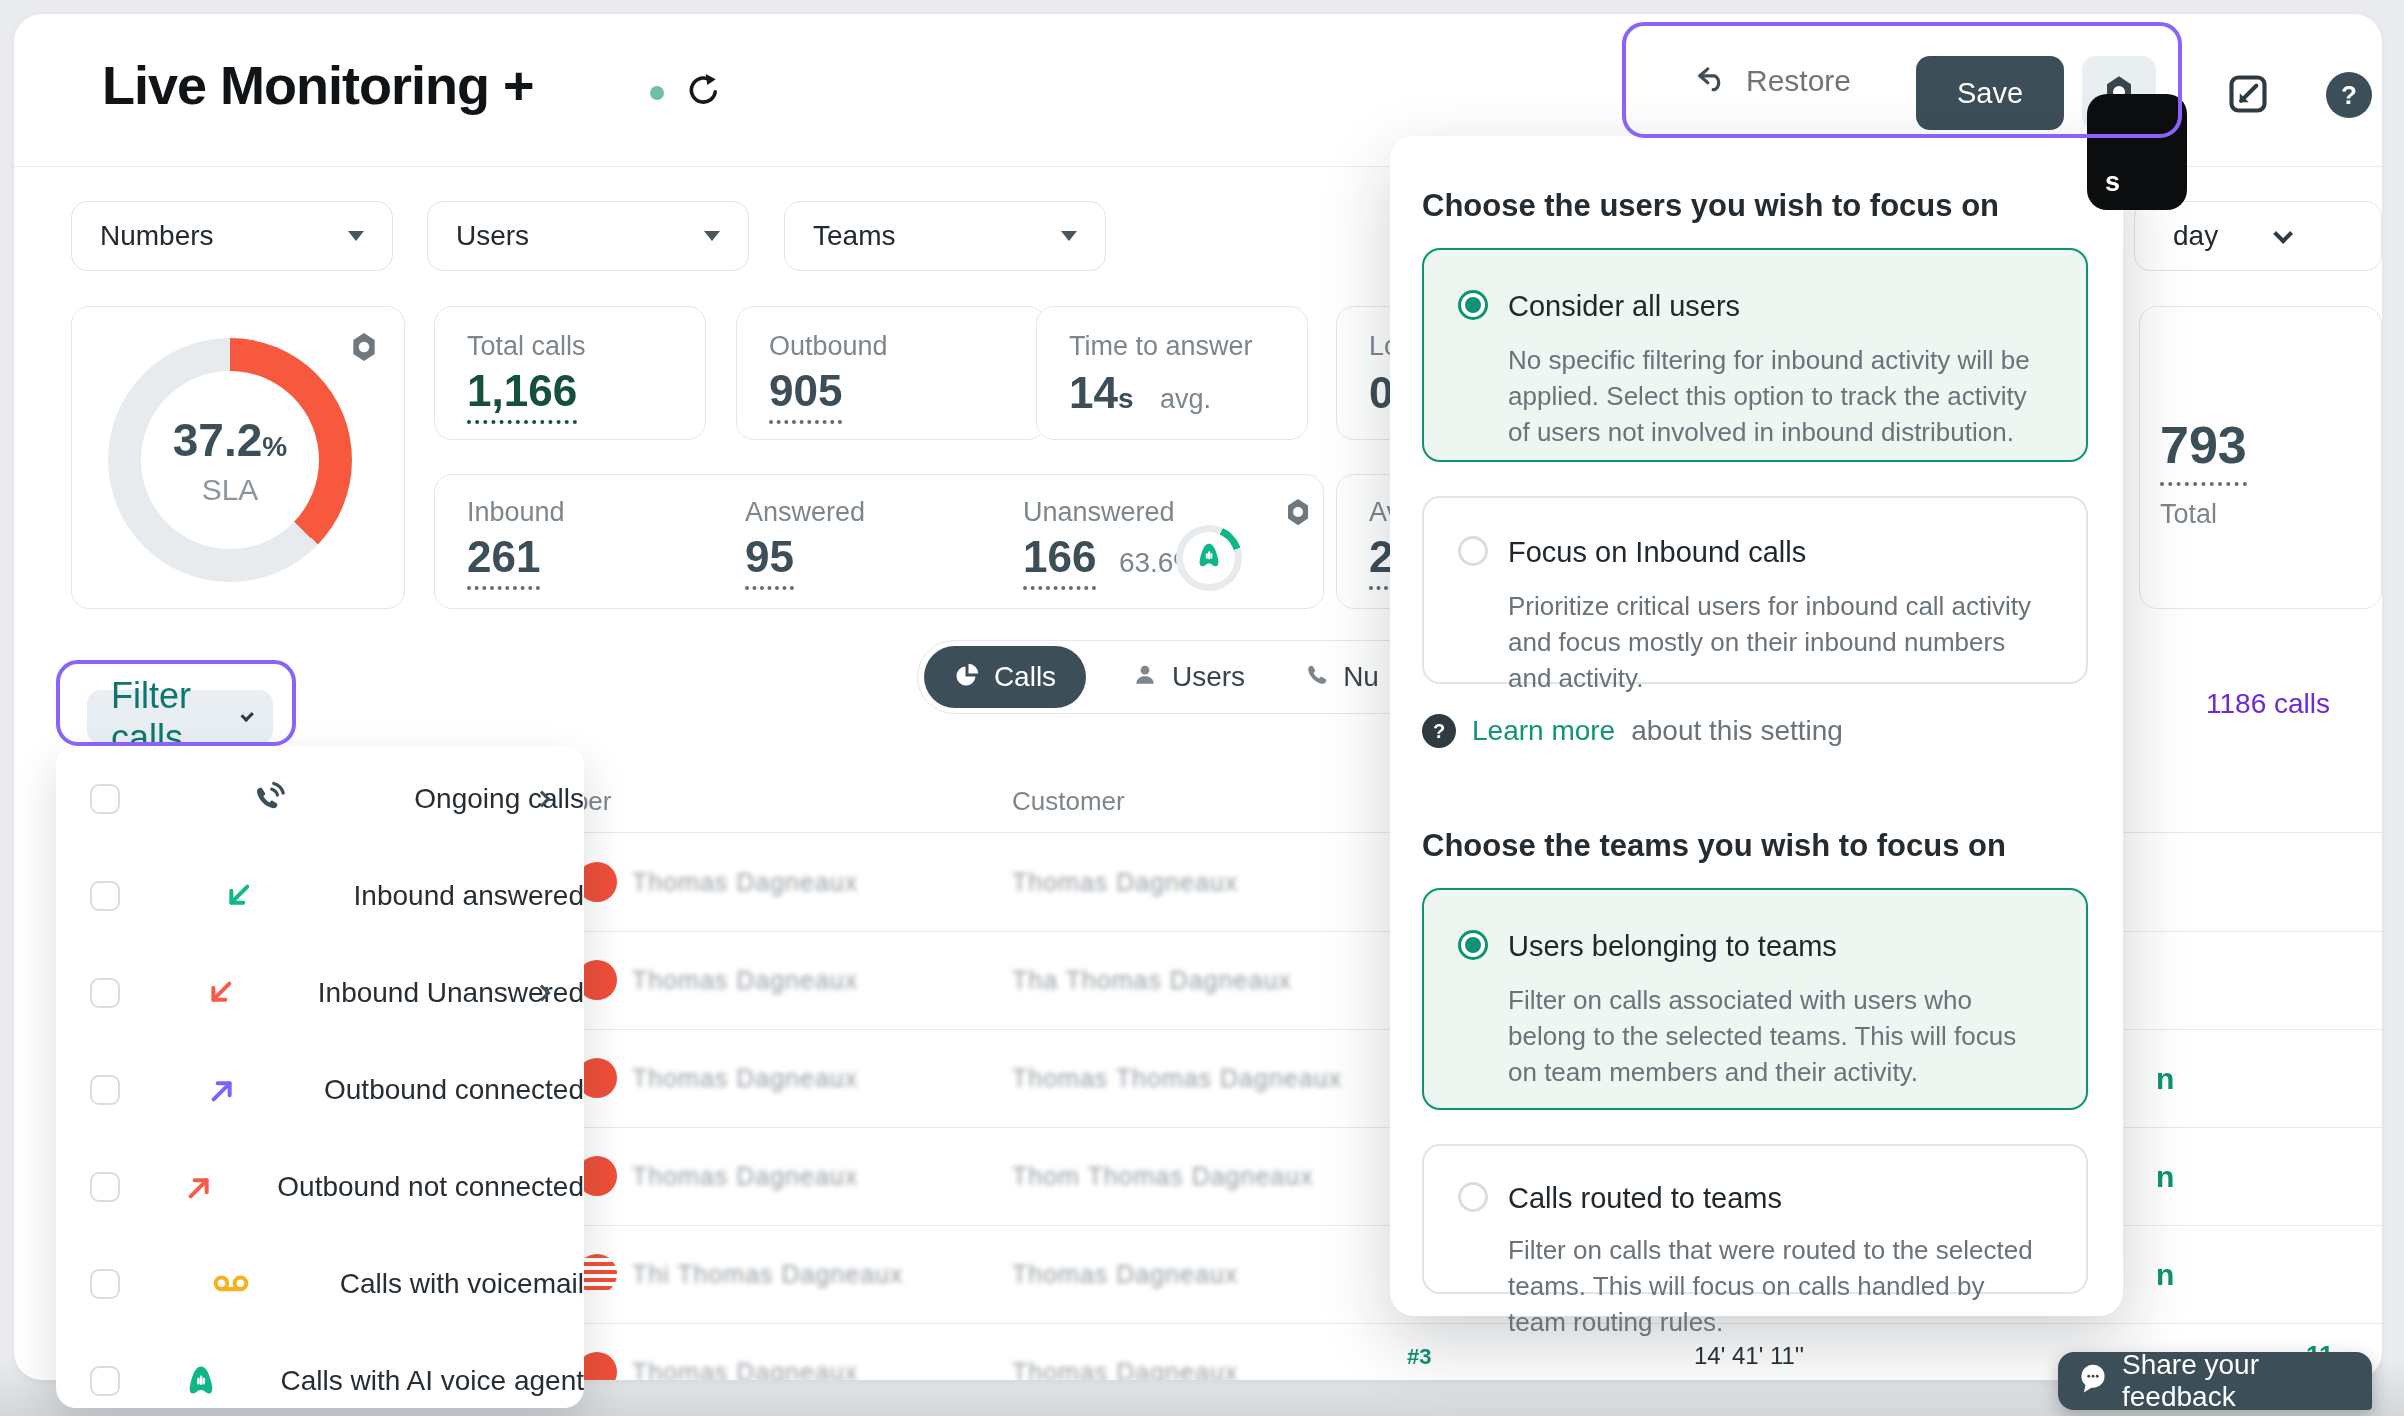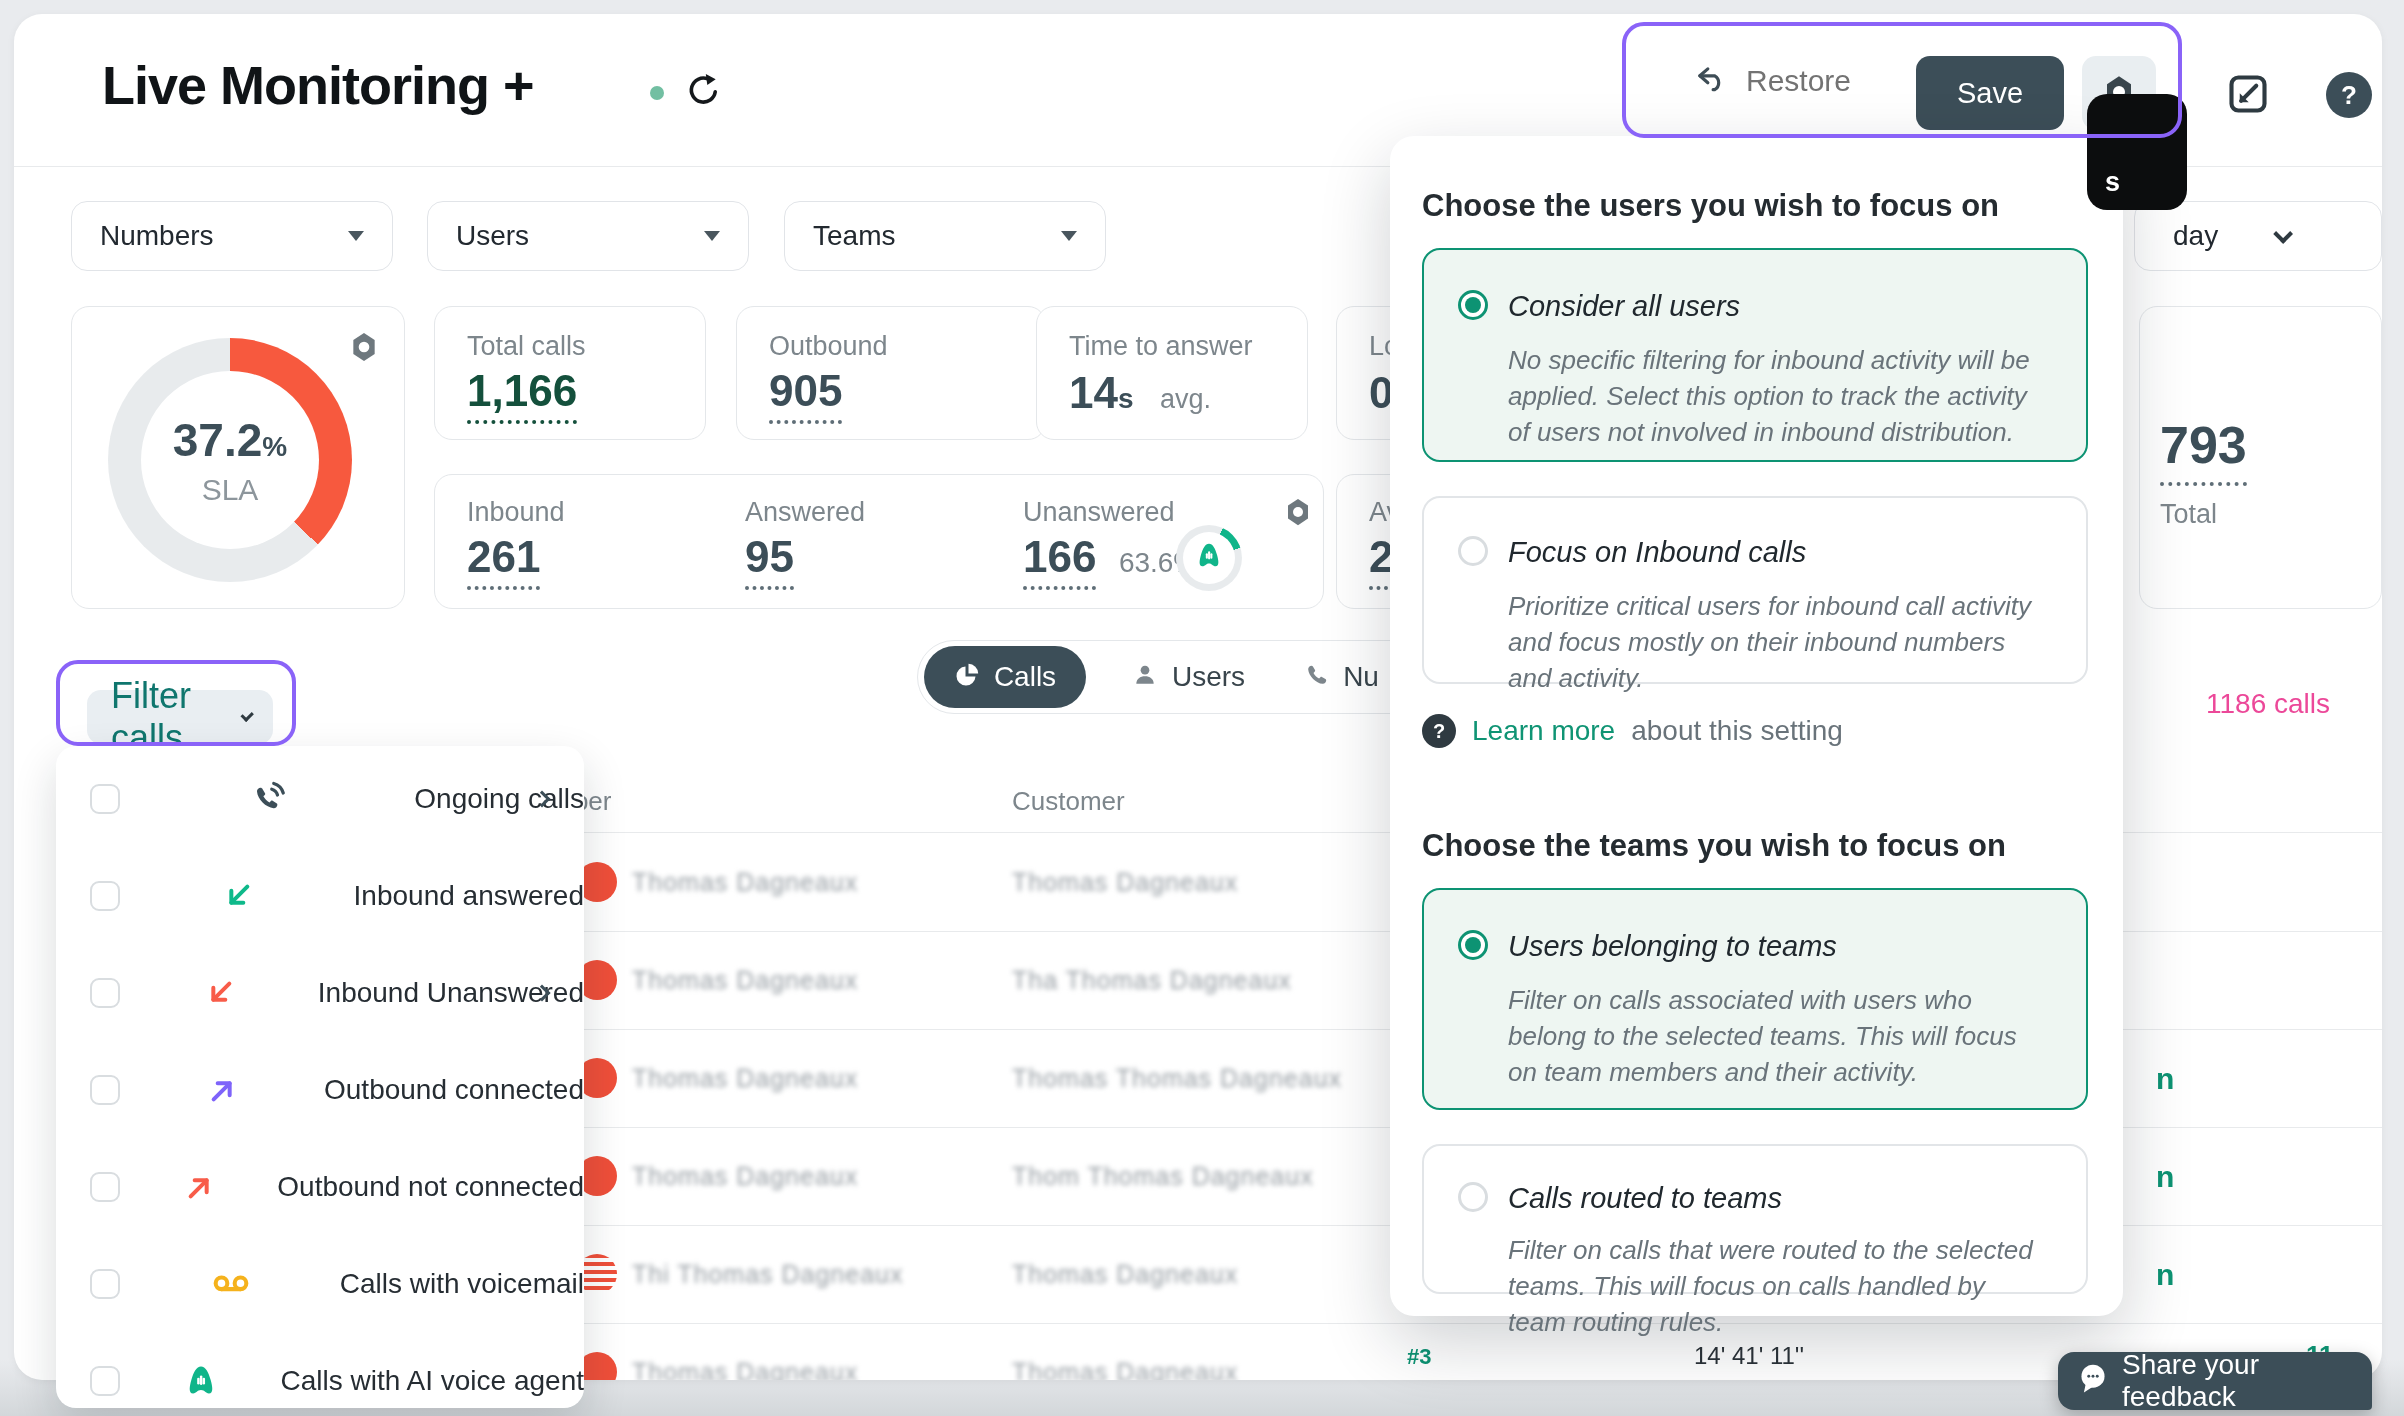--- a/index.html
+++ b/index.html
@@ -74,21 +74,21 @@
   .row-divider { position:absolute; left:560px; width:1808px; height:1px; background:#e8eaec; }
   .blur-name { font-size:25px; color:#959ca2; filter:blur(2.6px); letter-spacing:1px; }
   .badge { position:absolute; width:40px; height:40px; border-radius:50%; background:#ef4f3a; }
   .badge-striped { background:repeating-linear-gradient(#ef4f3a 0 4px, #fff 4px 8px); }
   .frag-n { position:absolute; left:2142px; font-size:30px; font-weight:700; color:#0d9373; }
 
   
   #panel { position:absolute; left:1390px; top:136px; width:733px; height:1180px; background:#fff;
     border-radius:24px; box-shadow:0 26px 70px rgba(15,25,35,.20); z-index:50; }
   .panel-title { position:absolute; left:32px; font-size:31px; font-weight:700; color:#252c31; }
-  .opt-card { position:absolute; left:32px; width:666px; border-radius:18px;font-style:italic; }
+  .opt-card { position:absolute; left:32px; width:666px; border-radius:18px; }
   .opt-card.selected { border:2px solid #0d9373; background:#eef6f2; }
   .opt-card.unselected { border:2px solid #e2e5e8; background:#fff; }
   .radio { position:absolute; left:34px; width:30px; height:30px; border-radius:50%; background:#fff; }
   .radio.on { border:3px solid #0d9373; }
   .radio.on::after { content:""; position:absolute; left:4px; top:4px; width:16px; height:16px;
     border-radius:50%; background:#0d9373; }
   .radio.off { border:3px solid #d9dde0; }
   .opt-label { position:absolute; left:84px; font-size:29px; font-weight:500; color:#20282e; }
   .opt-desc { position:absolute; left:84px; width:540px; font-size:26px; line-height:36px; color:#69737a; }
 
@@ -262,21 +262,21 @@
       </div>
       <div class="tab-pill" style="margin-left:60px; cursor:pointer;">
         <span>
           <svg width="24" height="24" viewBox="0 0 24 24" fill="#7d868c">
               <path d="M6.5 2.8 C5 2.8 3 4.4 3.2 6.4 C3.8 13 11 20.2 17.6 20.8 C19.6 21 21.2 19 21.2 17.5 C21.2 16.9 20.9 16.4 20.4 16.1 L16.9 14 C16.4 13.7 15.8 13.8 15.4 14.2 L14.1 15.5 C11.7 14.3 9.7 12.3 8.5 9.9 L9.8 8.6 C10.2 8.2 10.3 7.6 10 7.1 L7.9 3.6 C7.6 3.1 7.1 2.8 6.5 2.8 Z"></path>
             </svg>
         </span>
         <span class="tab-label" style="color:#39454c;">Nu</span>
       </div>
     </div>
-    <div class="abs" style="left:2192px; top:674px; font-size:28px; color:#ec4899;">1186 calls</div>
+    <div class="abs" style="left:2192px; top:674px; font-size:28px; color:#6d28d9;">1186 calls</div>
 
     <div class="abs" style="left:73px; top:676px; width:186px; height:54px; background:#e9eef2; border-radius:14px; display:flex; align-items:center; padding:0 24px; cursor:pointer;">
       <span style="font-size:36px; color:#0f766e;">Filter calls</span>
       <span class="chev-bold" style="margin-left:20px; width:11px; height:11px; border-width:3.5px;"></span>
     </div>
 
     <div class="th" style="left:505px; top:772px;">Number</div>
     <div class="th" style="left:998px; top:772px;">Customer</div>
     <div class="row-divider" style="top:818px;"></div>
     <div class="row-divider" style="top:917px;"></div>

